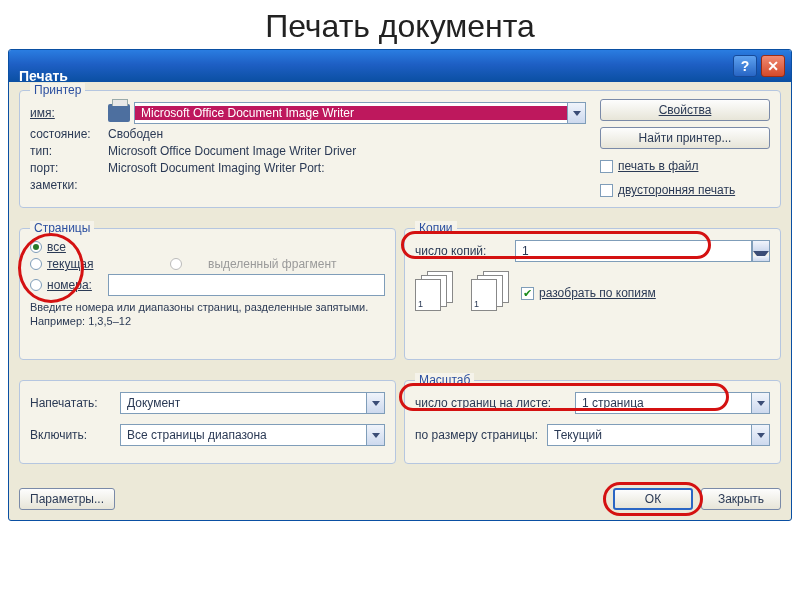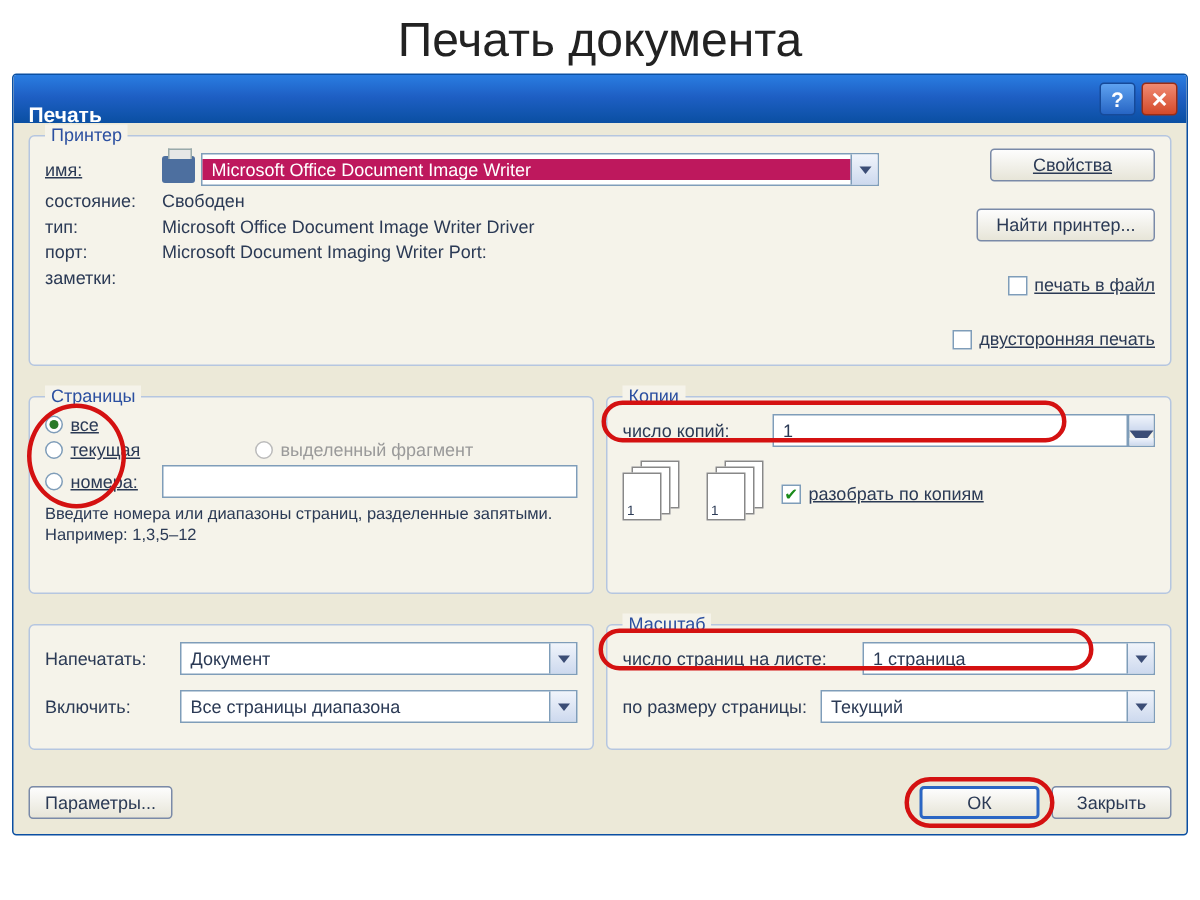--- a/index.html
+++ b/index.html
@@ -25,21 +25,21 @@
   .select .text { flex:1; padding:0 6px; white-space:nowrap; overflow:hidden; }
   .select.highlight .text { background:#be185d; color:#fff; }
   .dd-btn { width:18px; height:20px; border-left:1px solid #7f9db9; background:linear-gradient(#f0f4fb,#cdd9ee); display:flex; align-items:center; justify-content:center; }
   .tri-down { width:0; height:0; border-left:4px solid transparent; border-right:4px solid transparent; border-top:5px solid #3b4d76; }
   .input { border:1px solid #7f9db9; background:#fff; height:22px; padding:0 6px; display:flex; align-items:center; }
   .chk { width:13px; height:13px; border:1px solid #7f9db9; background:#fff; margin-right:5px; display:inline-flex; align-items:center; justify-content:center; font-size:11px; color:#1a8a1a; }
   .radio { width:12px; height:12px; border:1px solid #7f9db9; border-radius:50%; background:#fff; margin-right:5px; display:inline-block; position:relative; }
   .radio.checked::after { content:""; position:absolute; top:2px; left:2px; width:6px; height:6px; background:#2a7a2a; border-radius:50%; }
   .cols { display:flex; gap:8px; }
   .col { flex:1; min-width:0; }
-  .printer-right { display:flex; flex-direction:column; gap:18px; align-items:flex-end; }
+  .printer-right { display:flex; flex-direction:column; gap:6px; }
   .checkrow { display:flex; align-items:center; margin-top:4px; }
   .circle { position:absolute; border:3px solid #d41111; border-radius:50%; pointer-events:none; }
   .spin { display:flex; flex-direction:column; border:1px solid #7f9db9; }
   .spin div { width:16px; height:10px; background:linear-gradient(#f0f4fb,#cdd9ee); display:flex; align-items:center; justify-content:center; border-bottom:1px solid #b7c4dd; }
   .spin div:last-child { border-bottom:none; }
   .tri-up { width:0; height:0; border-left:4px solid transparent; border-right:4px solid transparent; border-bottom:5px solid #3b4d76; }
   .footer { display:flex; justify-content:space-between; align-items:center; padding-top:4px; }
   .hint { font-size:11px; color:#2b3a55; margin-top:4px; line-height:1.3; }
   .icon-printer { width:22px; height:18px; background:#4d6f9f; border-radius:2px; margin-right:4px; position:relative; }
   .icon-printer::before { content:""; position:absolute; top:-5px; left:4px; width:14px; height:6px; background:#e7e7e7; border:1px solid #9aa; border-bottom:none; }
@@ -112,21 +112,21 @@
           <div class="group-title">Страницы</div>
           <div class="row">
               <span class="radio checked"></span>
               <span class="und">все</span>
             </div>
           <div class="row">
             <span style="display:flex;align-items:center;width:140px;">
                 <span class="radio"></span>
                 <span class="und">текущая</span>
               </span>
-            <span style="display:flex;align-items:center;color:#9a9a9a;">
+            <span style="display:flex;align-items:center;color:#9a9a9a;gap:21px;">
                 <span class="radio" style="border-color:#bbb;"></span>
                 <span>выделенный фрагмент</span>
               </span>
           </div>
           <div class="row">
             <span style="display:flex;align-items:center;width:78px;">
                 <span class="radio"></span>
                 <span class="und">номера:</span>
               </span>
             <div class="input" style="flex:1"></div>

